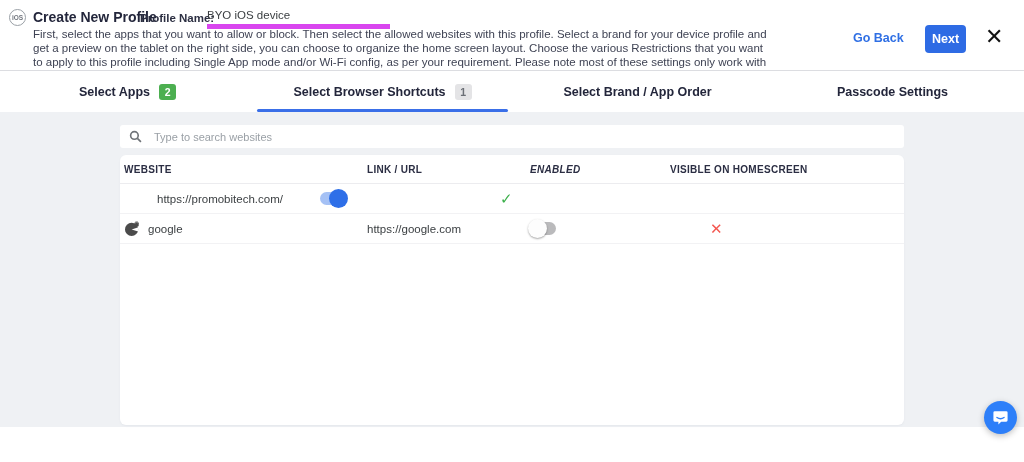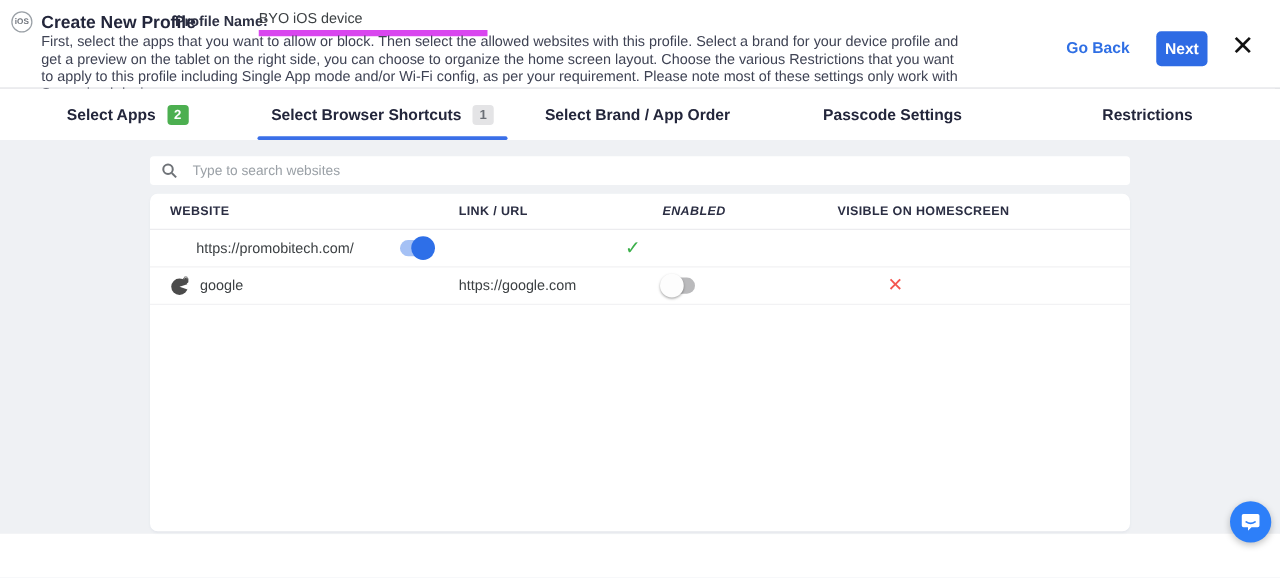--- a/index.html
+++ b/index.html
@@ -34,21 +34,21 @@
   
   .content{ position:absolute; top:112px; left:0; width:1024px; height:315px; background:#eff1f4; }
   .search-bar{ position:absolute; left:120px; top:13px; width:784px; height:23px; background:#fff; border-radius:3px; display:flex; align-items:center; padding-left:9px; }
   .search-bar svg{ flex:0 0 auto; }
   .search-input{ flex:1; border:none; outline:none; background:transparent; margin-left:12px; font-family:"Liberation Sans",sans-serif; font-size:11px; color:#3c4043; }
   .search-input::placeholder{ color:#9aa0a6; }
 
   .panel{ position:absolute; left:120px; top:43px; width:784px; height:270px; background:#fff; border-radius:6px; box-shadow:0 1px 2px rgba(120,130,150,0.08); }
   .thead{ display:flex; align-items:center; height:29px; border-bottom:1px solid #ececef; font-size:10px; font-weight:bold; color:#2b2e43; letter-spacing:0.3px; }
   .trow{ display:flex; align-items:center; height:30px; border-bottom:1px solid #f2f2f4; font-size:11.5px; color:#3c4043; }
-  .col-website{ width:210px; padding-left:16px; display:flex; align-items:center; }
+  .col-website{ width:210px; padding-left:4px; display:flex; align-items:center; }
   .col-url{ width:200px;padding-left:37px; }
   .col-enabled{ width:140px; display:flex; align-items:center;font-style:italic; }
   .col-visible{ flex:1; padding-left:40px; display:flex; align-items:center; }
 
   .site-icon{ width:16px; height:16px; margin-right:8px; position:relative; flex:0 0 auto; }
   .site-label{ color:#3c4043; }
 
   
   .toggle{ width:26px; height:13px; border-radius:7px; position:relative; cursor:pointer; }
   .toggle .knob{ position:absolute; top:-3px; width:19px; height:19px; border-radius:50%; }
@@ -85,23 +85,20 @@
   </div>
   <div class="tab active">
     <span>Select Browser Shortcuts</span>
     <span class="badge gray">1</span>
   </div>
   <div class="tab">
     <span>Select Brand / App Order</span>
   </div>
   <div class="tab">
     <span>Passcode Settings</span>
-  </div>
-  <div class="tab">
-    <span>Restrictions</span>
   </div>
 </div>
 
 <div class="content">
 
   <div class="search-bar">
     <svg width="13" height="13" viewBox="0 0 24 24" fill="none" stroke="#6f7378" stroke-width="3">
       <circle cx="10" cy="10" r="7"></circle>
         <line x1="15.5" y1="15.5" x2="22" y2="22"></line>
     </svg>

